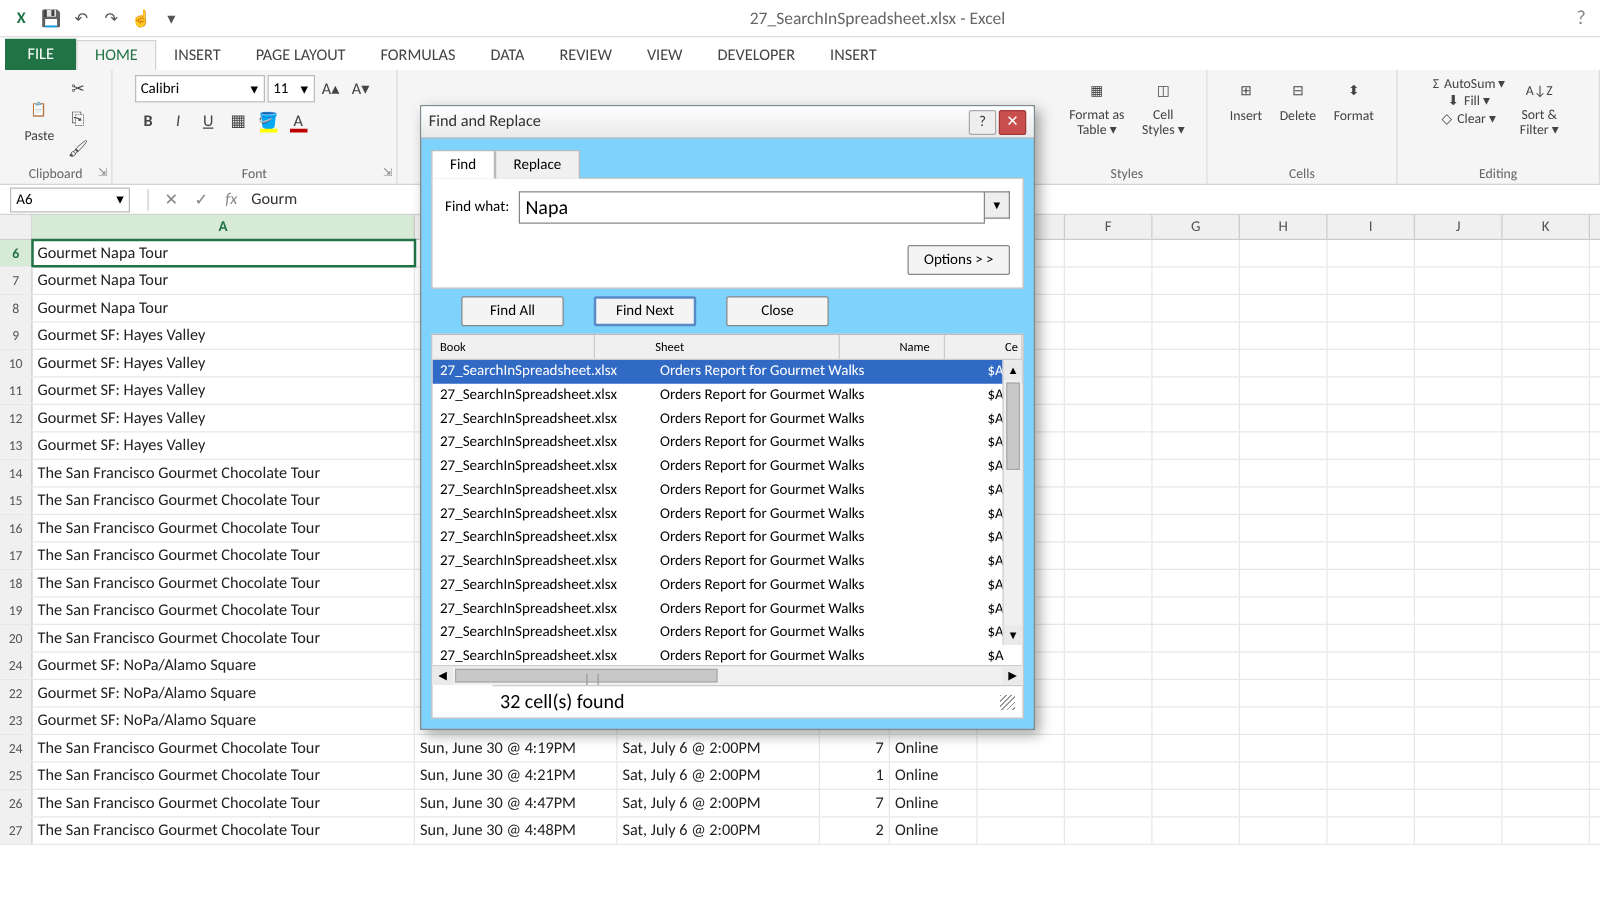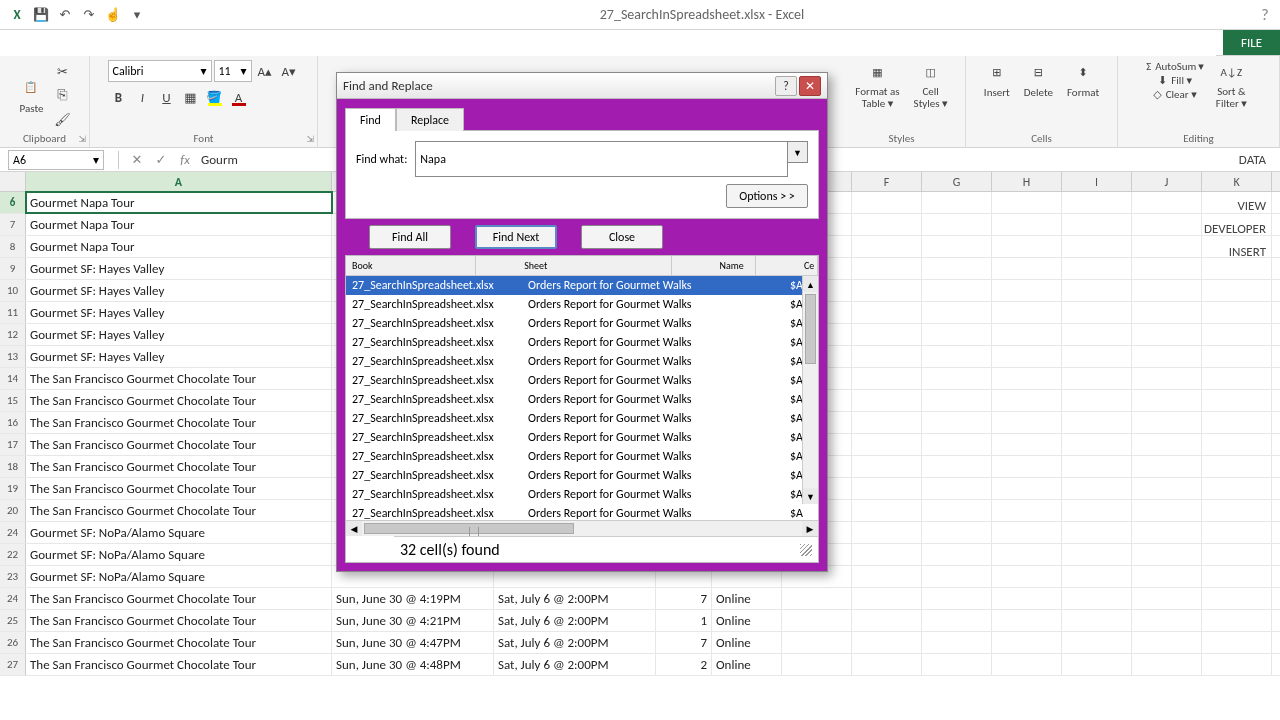--- a/index.html
+++ b/index.html
@@ -6,21 +6,21 @@
 body { background: #fff; width: 1280px; height: 720px; overflow: hidden; position: relative; font-size: 13px; }
 
 
 .titlebar { height: 30px; background: #fff; display: flex; align-items: center; border-bottom: 1px solid #d4d4d4; }
 .qat { display: flex; align-items: center; gap: 2px; padding: 0 6px; }
 .qat-icon { width: 22px; height: 22px; display: flex; align-items: center; justify-content: center; color: #555; cursor: pointer; }
 .doc-title { flex: 1; text-align: center; color: #666; font-size: 14px; }
 .help-q { width: 30px; text-align: center; color: #888; font-size: 16px; }
 
 
-.ribbon-tabs { height: 26px; display: flex; align-items: flex-end; padding-left: 4px; background: #fff; flex-direction: column; }
+.ribbon-tabs { height: 26px; display: flex; align-items: flex-end; padding-left: 4px; background: #fff; }
 .ribbon-tab { padding: 4px 14px; font-size: 13px; color: #444; cursor: pointer; }
 .ribbon-tab.file { background: #217346; color: #fff; padding: 5px 18px; }
 .ribbon-tab.active { background: #f5f5f5; border: 1px solid #d4d4d4; border-bottom: none; color: #217346; }
 
 
 .ribbon { height: 92px; background: #f5f5f5; border-bottom: 1px solid #d4d4d4; display: flex; position: relative; overflow: hidden; }
 .ribbon-group { border-right: 1px solid #dcdcdc; padding: 4px 8px 2px; display: flex; flex-direction: column; justify-content: space-between; align-items: center; min-width: 40px; }
 .ribbon-group-label { font-size: 11px; color: #666; text-align: center; width: 100%; }
 .ribbon-group-corner { position: absolute; right: 3px; bottom: 3px; font-size: 9px; color: #888; }
 .rb-btn { display: flex; align-items: center; justify-content: center; cursor: pointer; color: #444; }
@@ -45,34 +45,34 @@
 .col-h { border-right: 1px solid #ccc; text-align: center; font-size: 12px; color: #555; line-height: 20px; }
 .col-h.active { background: #d6ead6; color: #217346; font-weight: bold; }
 .grid-rows { }
 .g-row { display: flex; height: 22px; border-bottom: 1px solid #e7e7e7; }
 .row-h { width: 26px; background: #f0f0f0; border-right: 1px solid #ccc; text-align: center; font-size: 11px; color: #555; line-height: 22px; }
 .row-h.active { background: #d6ead6; color: #217346; font-weight: bold; }
 .cell { border-right: 1px solid #e7e7e7; padding: 0 4px; font-size: 13px; color: #222; line-height: 22px; white-space: nowrap; overflow: hidden; }
 .cell.selected { outline: 2px solid #217346; outline-offset: -1px; background: #fff; }
 
 
-.dialog { position: absolute; left: 336px; top: 72px; width: 492px; background: #a21caf; border: 1px solid #888; box-shadow: 4px 4px 10px rgba(0,0,0,.35); z-index: 10; }
+.dialog { position: absolute; left: 336px; top: 84px; width: 492px; background: #7dd3fc; border: 1px solid #888; box-shadow: 4px 4px 10px rgba(0,0,0,.35); z-index: 10; }
 .dlg-title { height: 26px; background: linear-gradient(#fff, #e8e8e8); border-bottom: 1px solid #bbb; display: flex; align-items: center; padding: 0 6px; font-size: 13px; color: #333; }
 .dlg-title-text { flex: 1; }
 .dlg-tbtn { width: 22px; height: 20px; margin-left: 2px; border: 1px solid #aaa; background: #eee; display: flex; align-items: center; justify-content: center; font-size: 12px; cursor: pointer; border-radius: 2px; }
 .dlg-tbtn.close { background: #c94f4f; color: #fff; border-color: #a03838; }
 .dlg-body { padding: 8px; }
 .dlg-tabs { display: flex; border-bottom: 1px solid #bbb; }
 .dlg-tab { padding: 4px 14px; font-size: 12px; border: 1px solid #bbb; border-bottom: none; background: #f0f0f0; margin-right: 0; position: relative; top: 1px; cursor: pointer; }
 .dlg-tab.active { background: #fff; }
 .dlg-panel { background: #fff; border: 1px solid #bbb; border-top: none; padding: 10px; min-height: 88px; position: relative; }
 .field-row { display: flex; align-items: center; gap: 8px; margin-bottom: 7px; }
 .field-row label { font-size: 12px; }
 .combo { flex: 1; display: flex; }
-.combo input { flex: 1; height: 36px; border: 1px solid #888; padding: 0 4px; font-size: 12px; }
+.combo input { flex: 1; height: 26px; border: 1px solid #888; padding: 0 4px; font-size: 16px; }
 .combo-btn { width: 20px; height: 22px; border: 1px solid #888; border-left: none; background: #eee; display: flex; align-items: center; justify-content: center; font-size: 9px; cursor: pointer; }
 .dlg-actions { display: flex; justify-content: flex-start; margin-top: 6px; padding-right: 4px; }
 .dlg-btn { min-width: 82px; height: 24px; border: 1px solid #888; background: #f4f4f4; font-size: 12px; cursor: pointer; border-radius: 2px; margin-left: 24px; }
 .dlg-btn.default { border: 2px solid #5a8ac6; }
 .options-btn { position: absolute; right: 10px; bottom: 10px; }
 
 
 .results { border: 1px solid #bbb; background: #fff; margin-top: 6px; }
 .res-head { display: flex; background: #f0f0f0; border-bottom: 1px solid #ccc; height: 20px; font-size: 10px; gap: 42px; }
 .res-head > div { border-right: 1px solid #ccc; padding: 0 6px; line-height: 20px; }

